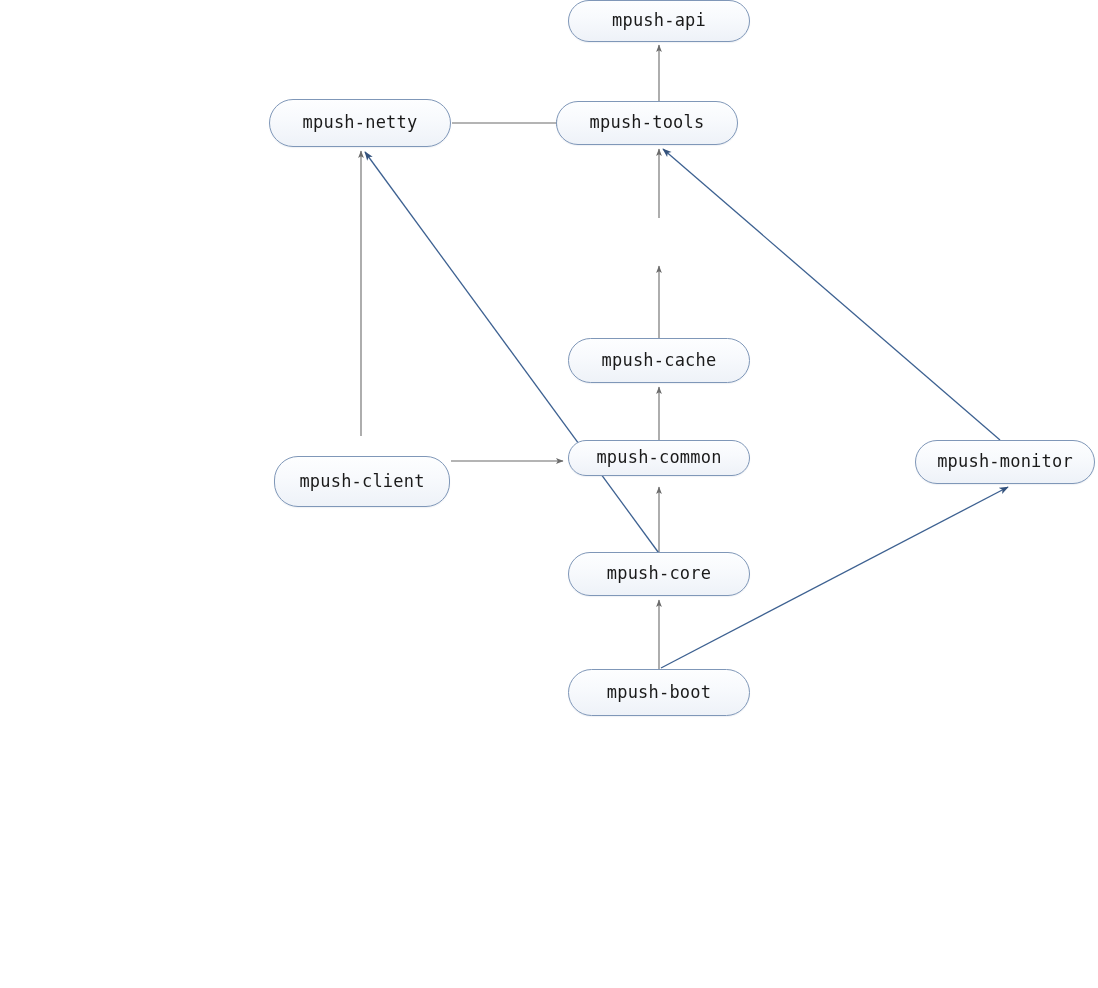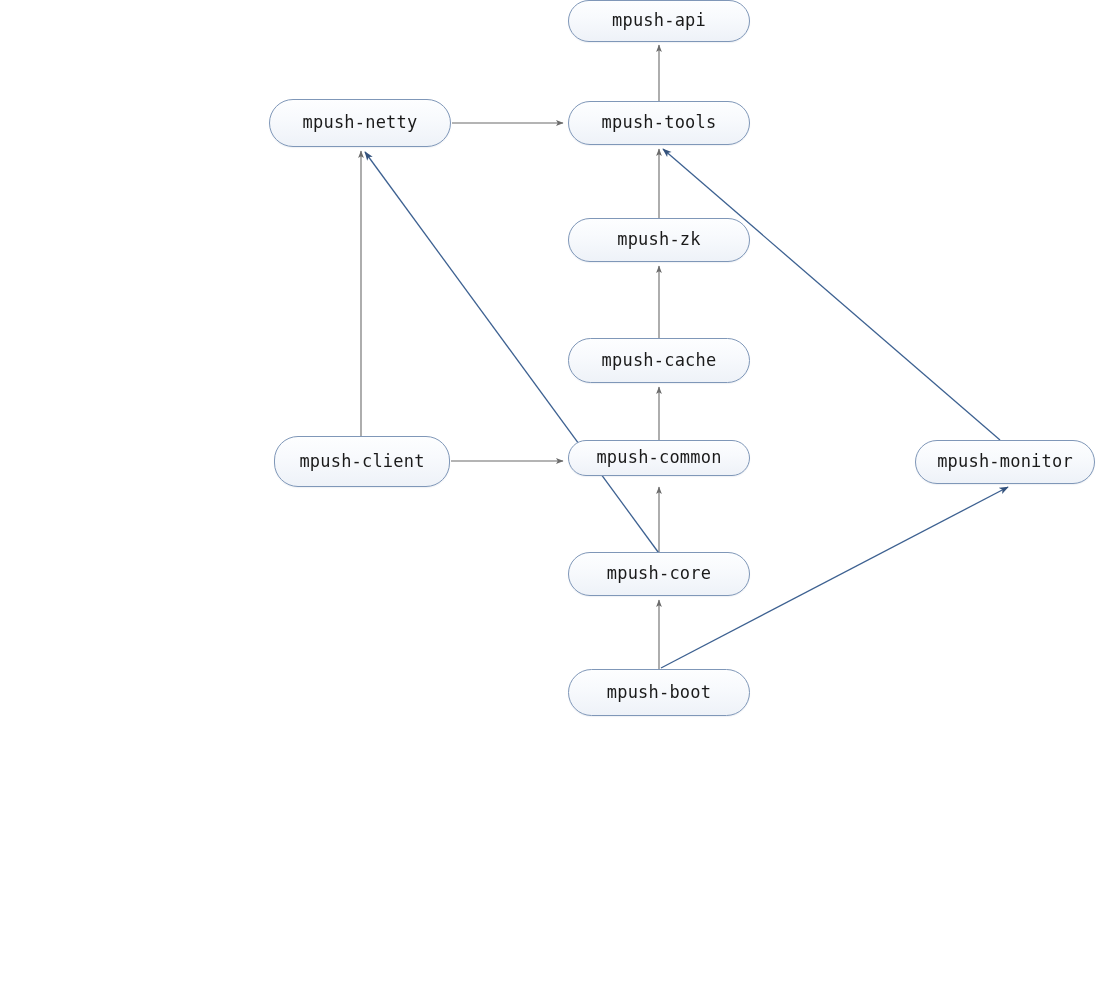--- a/index.html
+++ b/index.html
@@ -99,33 +99,30 @@
   <div id="node-layer">
 
     <div class="node" style="left:568px; top:0px; width:182px; height:42px;">
       <span class="node-label">mpush-api</span>
     </div>
 
     <div class="node" style="left:269px; top:99px; width:182px; height:48px;">
       <span class="node-label">mpush-netty</span>
     </div>
 
-    <div class="node" style="left:568px; top:101px; width:182px; height:44px;">
+    <div class="node" style="left:556px; top:101px; width:182px; height:44px;">
       <span class="node-label">mpush-tools</span>
     </div>
 
-    <div class="node" style="left:568px; top:218px; width:182px; height:44px;">
-      <span class="node-label">mpush-zk</span>
-    </div>
 
     <div class="node" style="left:568px; top:338px; width:182px; height:45px;">
       <span class="node-label">mpush-cache</span>
     </div>
 
-    <div class="node" style="left:274px; top:436px; width:176px; height:51px;">
+    <div class="node" style="left:274px; top:456px; width:176px; height:51px;">
       <span class="node-label">mpush-client</span>
     </div>
 
     <div class="node" style="left:568px; top:440px; width:182px; height:36px;">
       <span class="node-label">mpush-common</span>
     </div>
 
     <div class="node" style="left:915px; top:440px; width:180px; height:44px;text-align:right;">
       <span class="node-label">mpush-monitor</span>
     </div>

